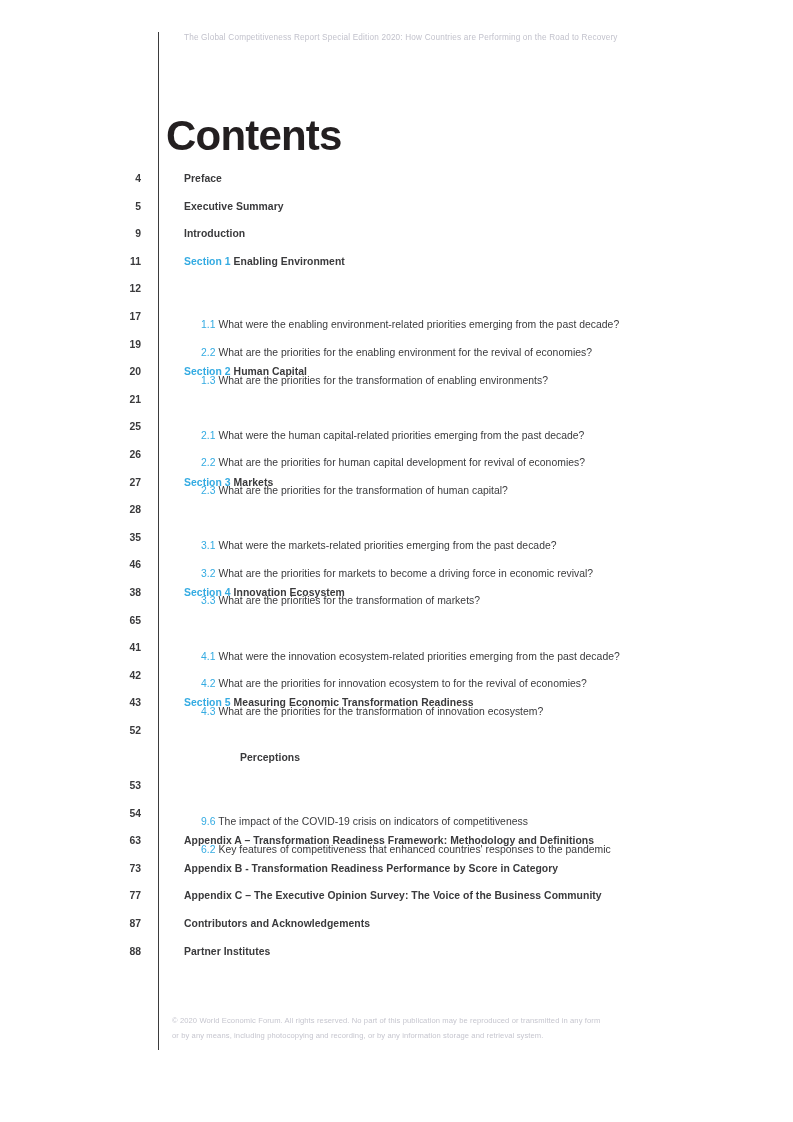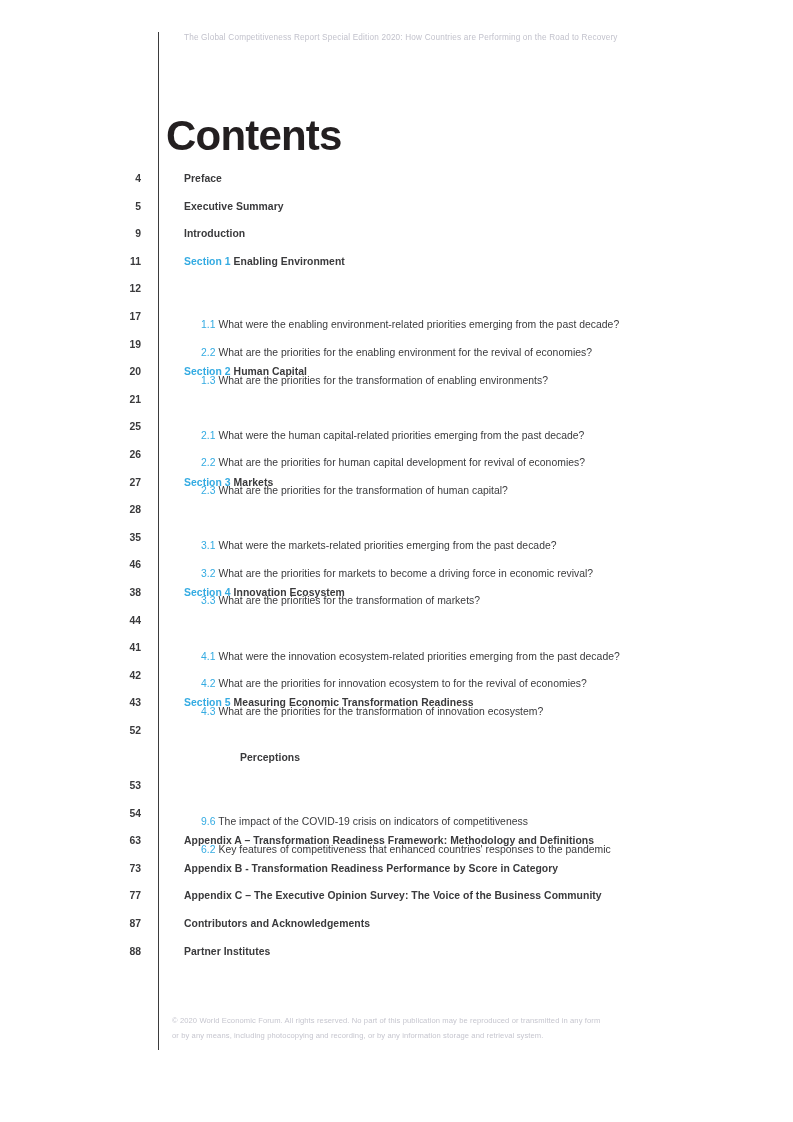--- a/index.html
+++ b/index.html
@@ -197,21 +197,21 @@
       </div>
       <div class="row">
         <span class="pageno">46</span>
         <span class="entry lvl2"><span class="num">3.3</span> <span class="lbl">What are the priorities for the transformation of markets?</span></span>
       </div>
       <div class="row">
         <span class="pageno">38</span>
         <span class="entry lvl1"><span class="sec">Section 4</span> <span class="lbl">Innovation Ecosystem</span></span>
       </div>
       <div class="row">
-        <span class="pageno">44</span>
+        <span class="pageno">65</span>
         <span class="entry lvl2"><span class="num">4.1</span> <span class="lbl">What were the innovation ecosystem-related priorities emerging from the past decade?</span></span>
       </div>
       <div class="row">
         <span class="pageno">41</span>
         <span class="entry lvl2"><span class="num">4.2</span> <span class="lbl">What are the priorities for innovation ecosystem to for the revival of economies?</span></span>
       </div>
       <div class="row">
         <span class="pageno">42</span>
         <span class="entry lvl2"><span class="num">4.3</span> <span class="lbl">What are the priorities for the transformation of innovation ecosystem?</span></span>
       </div>

